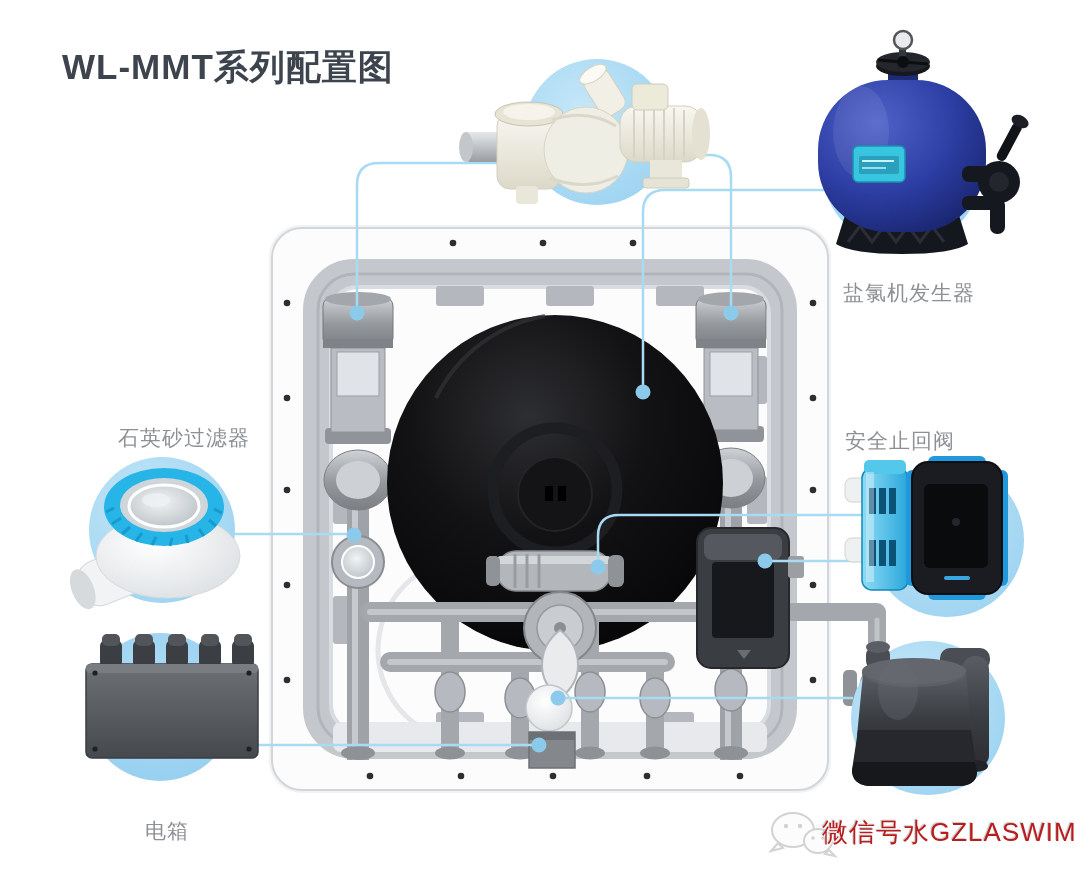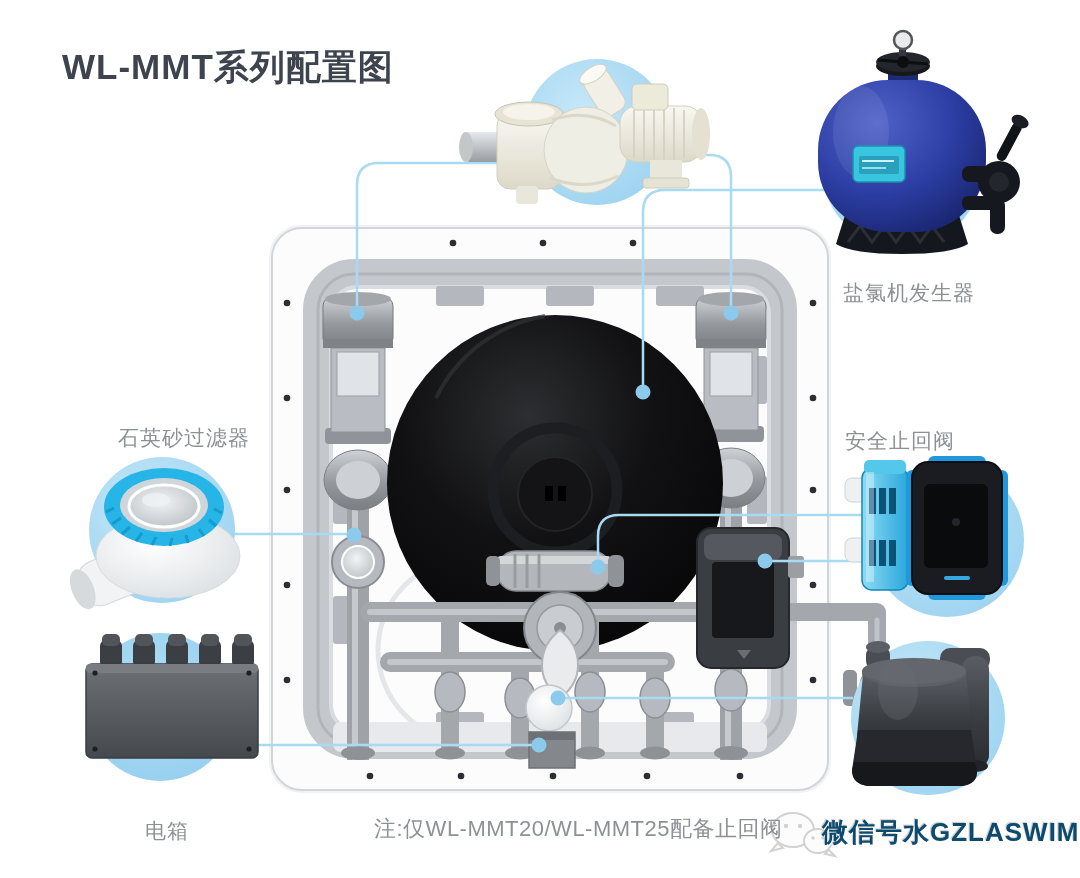--- a/index.html
+++ b/index.html
@@ -9,22 +9,22 @@
   .stage svg{position:absolute;left:0;top:0;}
   .txt{position:absolute;white-space:nowrap;}
   .title{left:62px;top:44px;font-size:35px;font-weight:700;color:#3d444e;letter-spacing:1px;}
   .lbl{font-size:21px;color:#8d9196;letter-spacing:1px;}
   .lbl-pump{left:556px;top:202px;transform:translateX(-50%);}
   .lbl-sand{left:843px;top:279px;}
   .lbl-check{left:118px;top:424px;}
   .lbl-chlor{left:845px;top:427px;}
   .lbl-ebox{left:167px;top:817px;transform:translateX(-50%);}
   .note{left:374px;top:814px;font-size:22px;color:#8d9196;letter-spacing:0.5px;}
-  .wm{left:822px;top:815px;font-size:26px;color:#0c4a6e;letter-spacing:1px;
-      text-shadow:1px 1px 0 #ffffff,-1px -1px 1px #c6c6c6;font-weight:700;}
+  .wm{left:822px;top:815px;font-size:26px;color:#b91c1c;letter-spacing:1px;
+      text-shadow:1px 1px 0 #ffffff,-1px -1px 1px #c6c6c6;font-weight:400;}
 </style>
 </head>
 <body>
 
 <div class="stage">
 <svg width="1080" height="878" viewBox="0 0 1080 878">
   <defs>
     <radialGradient id="gCircle" cx="40%" cy="35%" r="75%">
       <stop offset="0%" stop-color="#c6e7f8"></stop>
           <stop offset="70%" stop-color="#a8d9f3"></stop>
@@ -424,15 +424,14 @@
           <circle cx="823" cy="838" r="1.8"></circle>
     </g>
   </g>
 </svg>
 
   <div class="txt title">WL-MMT系列配置图</div>
   <div class="txt lbl lbl-sand">盐氯机发生器</div>
   <div class="txt lbl lbl-check">石英砂过滤器</div>
   <div class="txt lbl lbl-chlor">安全止回阀</div>
   <div class="txt lbl lbl-ebox">电箱</div>
-  <div class="txt note">注:仅WL-MMT20/WL-MMT25配备止回阀</div>
   <div class="txt wm">微信号水GZLASWIM</div>
 </div>
 
 </body></html>

